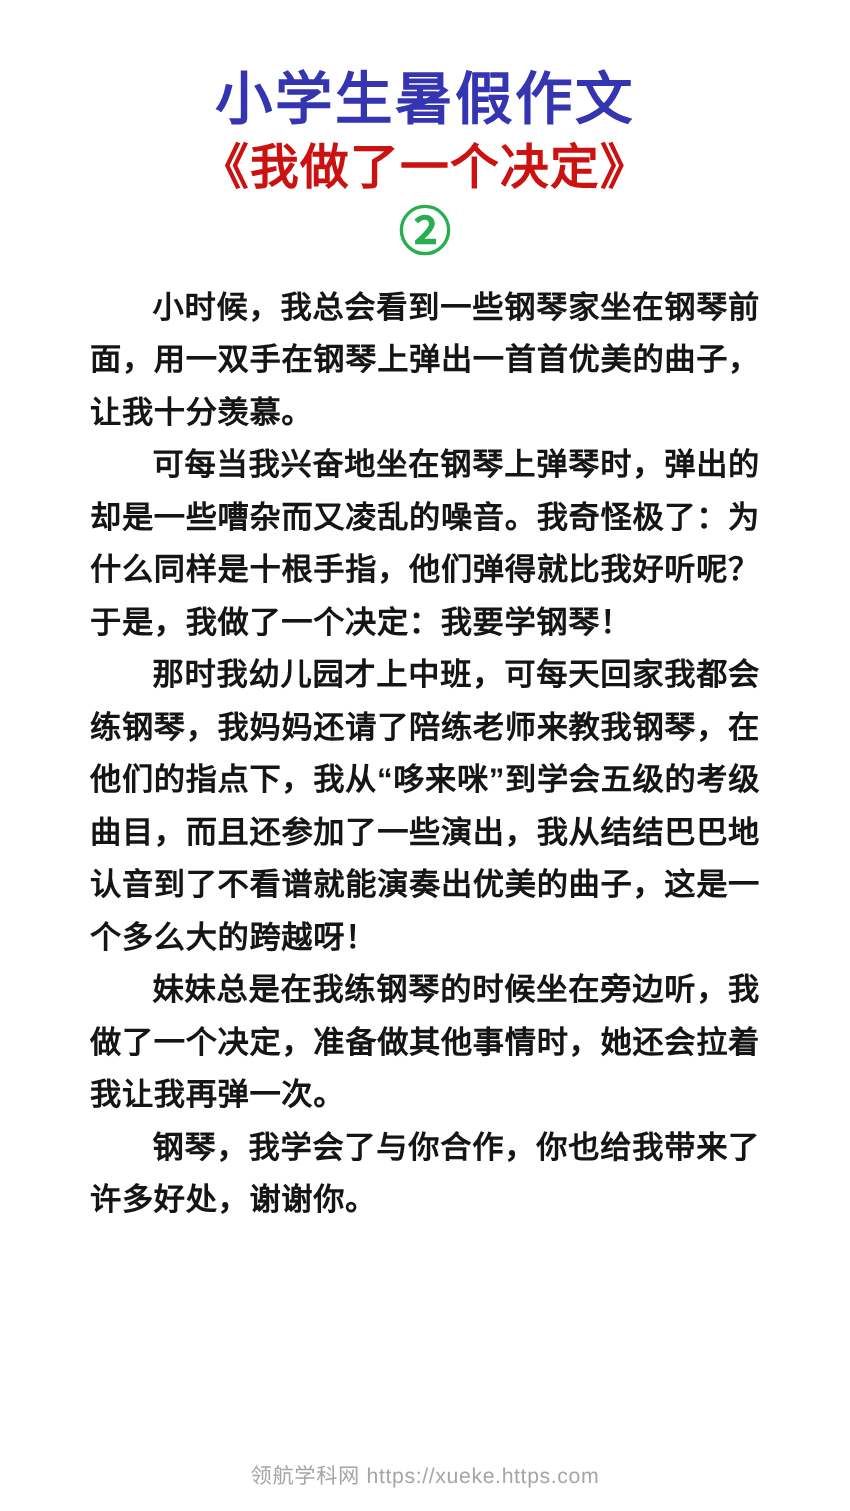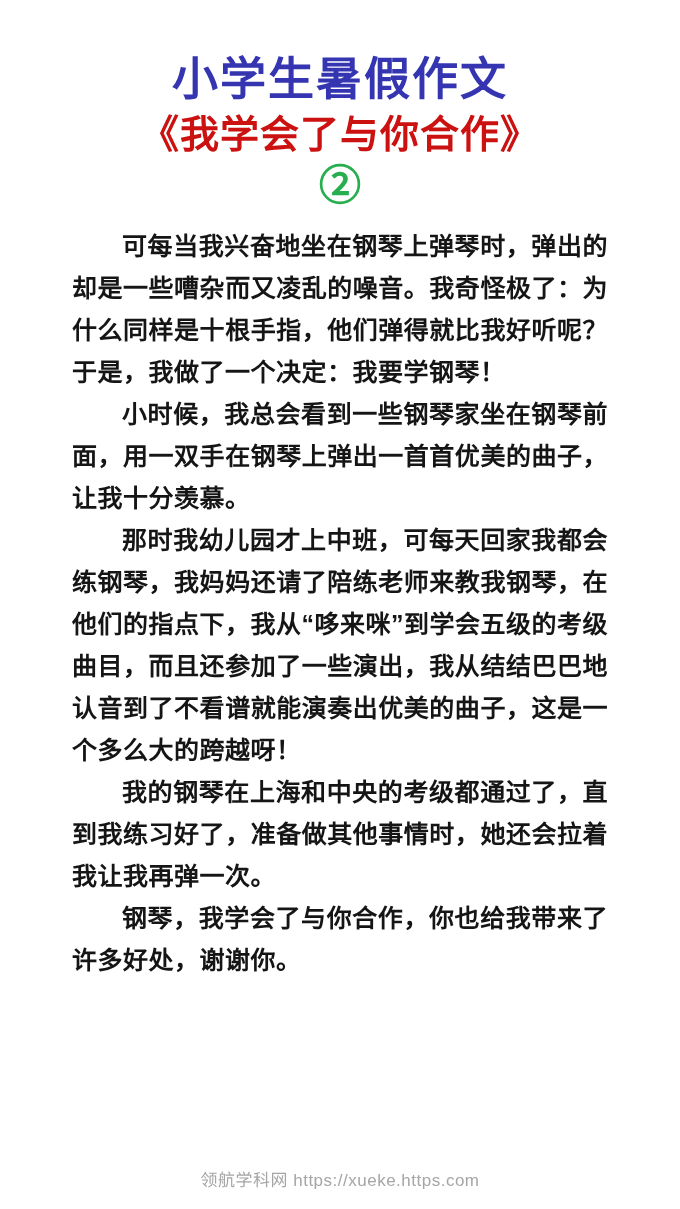--- a/index.html
+++ b/index.html
@@ -72,27 +72,27 @@
     letter-spacing: 0.5px;
   }
 </style>
 </head>
 <body>
 
 <div class="page">
 
   <h1 class="page-title">小学生暑假作文</h1>
 
-  <h2 class="essay-title">《我学会了与你合作》</h2>
+  <h2 class="essay-title">《我做了一个决定》</h2>
 
   <div class="part-number">②</div>
 
   <div class="essay">
+    <p>小时候，我总会看到一些钢琴家坐在钢琴前面，用一双手在钢琴上弹出一首首优美的曲子，让我十分羡慕。</p>
     <p>可每当我兴奋地坐在钢琴上弹琴时，弹出的却是一些嘈杂而又凌乱的噪音。我奇怪极了：为什么同样是十根手指，他们弹得就比我好听呢？于是，我做了一个决定：我要学钢琴！</p>
-    <p>小时候，我总会看到一些钢琴家坐在钢琴前面，用一双手在钢琴上弹出一首首优美的曲子，让我十分羡慕。</p>
     <p>那时我幼儿园才上中班，可每天回家我都会练钢琴，我妈妈还请了陪练老师来教我钢琴，在他们的指点下，我从“哆来咪”到学会五级的考级曲目，而且还参加了一些演出，我从结结巴巴地认音到了不看谱就能演奏出优美的曲子，这是一个多么大的跨越呀！</p>
-    <p>我的钢琴在上海和中央的考级都通过了，直到我练习好了，准备做其他事情时，她还会拉着我让我再弹一次。</p>
+    <p>妹妹总是在我练钢琴的时候坐在旁边听，我做了一个决定，准备做其他事情时，她还会拉着我让我再弹一次。</p>
     <p>钢琴，我学会了与你合作，你也给我带来了许多好处，谢谢你。</p>
   </div>
 
   <div class="footer">领航学科网 https://xueke.https.com</div>
 
 </div>
 
 </body></html>

